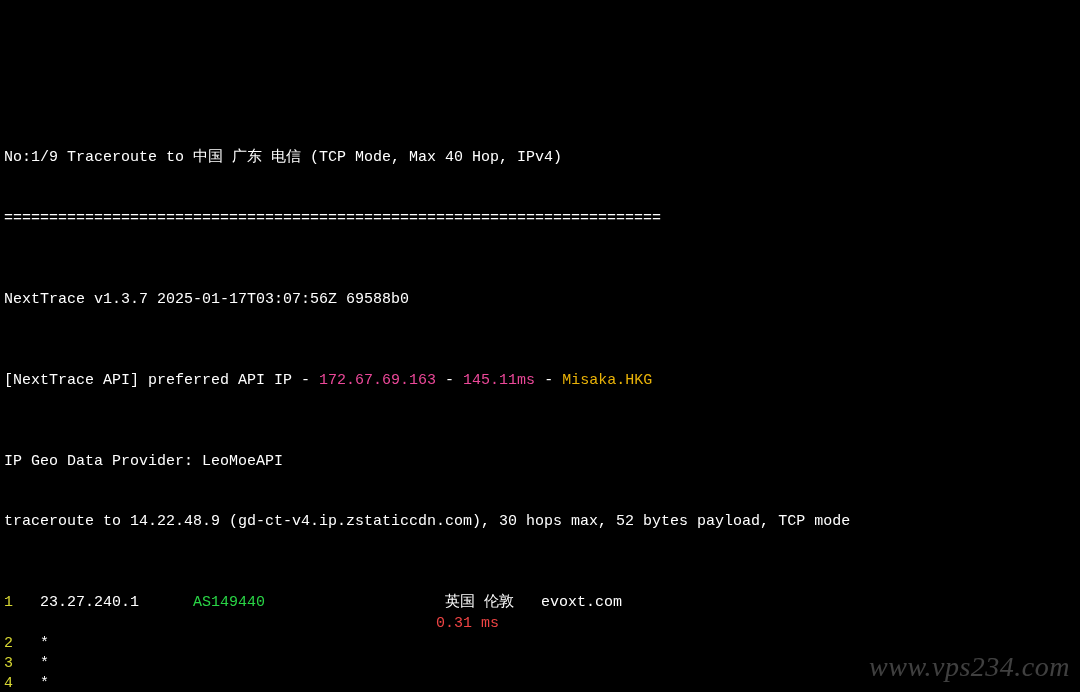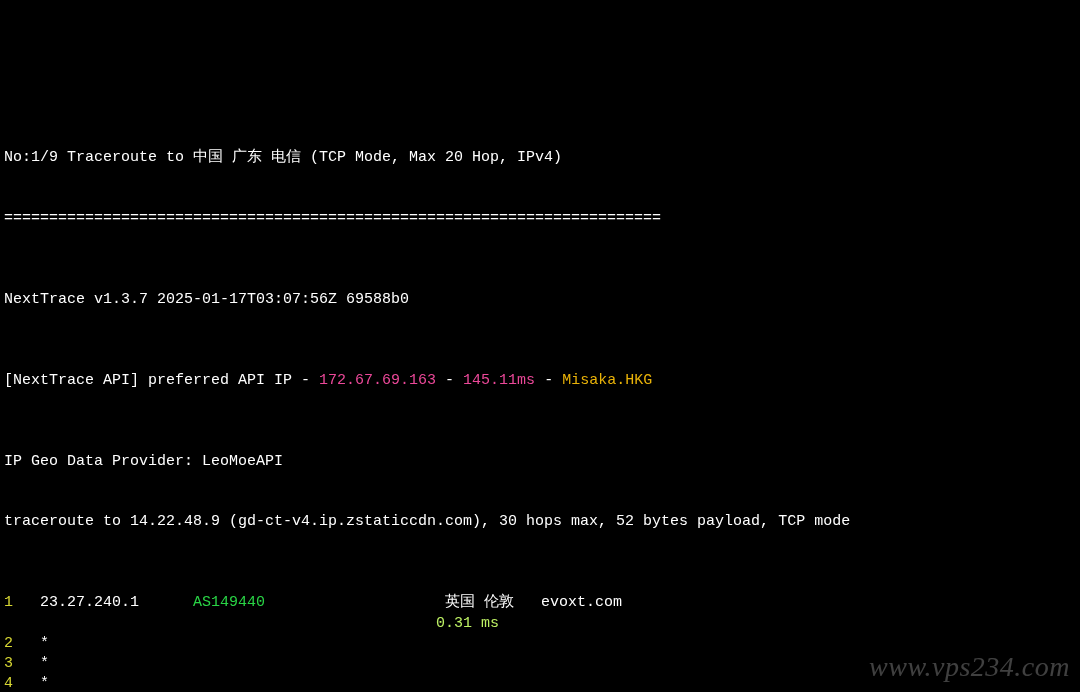--- a/index.html
+++ b/index.html
@@ -18,40 +18,40 @@
     }
     .line { display: block; min-height: 20px; }
     .yellow  { color: #ffffff; }
     .green   { color: #eab308; }
     .cyan    { color: #ec4899; }
     .hopnum  { color: #d7d733; display: inline-block; width: 4ch; }
     .ip      { display: inline-block; width: 17ch; }
     .asn     { display: inline-block; width: 11ch; color: #29d445; }
     .netname { display: inline-block; width: 17ch; color: #d7d733; }
     .geo     { display: inline-block; }
-    .latency { color: #bef264; display: inline-block; padding-left: 48ch; }
+    .latency { color: #ef4444; display: inline-block; padding-left: 48ch; }
     .watermark {
       position: absolute;
       right: 10px;
       bottom: 6px;
       color: rgba(255,255,255,0.25);
       font-size: 28px;
       font-style: italic;
       font-family: Georgia, serif;
       letter-spacing: 0.5px;
     }
   </style>
 </head>
 <body>
 
 
 
 <div id="terminal">
 
-  <span class="line">No:1/9 Traceroute to 中国 广东 电信 (TCP Mode, Max 20 Hop, IPv4)</span>
+  <span class="line">No:1/9 Traceroute to 中国 广东 电信 (TCP Mode, Max 40 Hop, IPv4)</span>
   <span class="line">=========================================================================</span>
 
   <span class="line"><span class="yellow">NextTrace</span><span> v1.3.7 2025-01-17T03:07:56Z 69588b0</span></span>
 
   <span class="line"><span class="yellow">[NextTrace API]</span><span> preferred API IP - </span><span class="cyan">172.67.69.163</span><span> - </span><span class="cyan">145.11ms</span><span> - </span><span class="green">Misaka.HKG</span></span>
 
   <span class="line">IP Geo Data Provider: LeoMoeAPI</span>
   <span class="line">traceroute to 14.22.48.9 (gd-ct-v4.ip.zstaticcdn.com), 30 hops max, 52 bytes payload, TCP mode</span>
 
   <div id="hops"><span class="line"><span class="hopnum">1</span><span class="ip">23.27.240.1</span><span class="asn">AS149440</span><span class="netname"></span><span class="geo">英国 伦敦   evoxt.com</span></span><span class="line"><span class="latency">0.31 ms</span></span><span class="line"><span class="hopnum">2</span><span>*</span></span><span class="line"><span class="hopnum">3</span><span>*</span></span><span class="line"><span class="hopnum">4</span><span>*</span></span></div>

